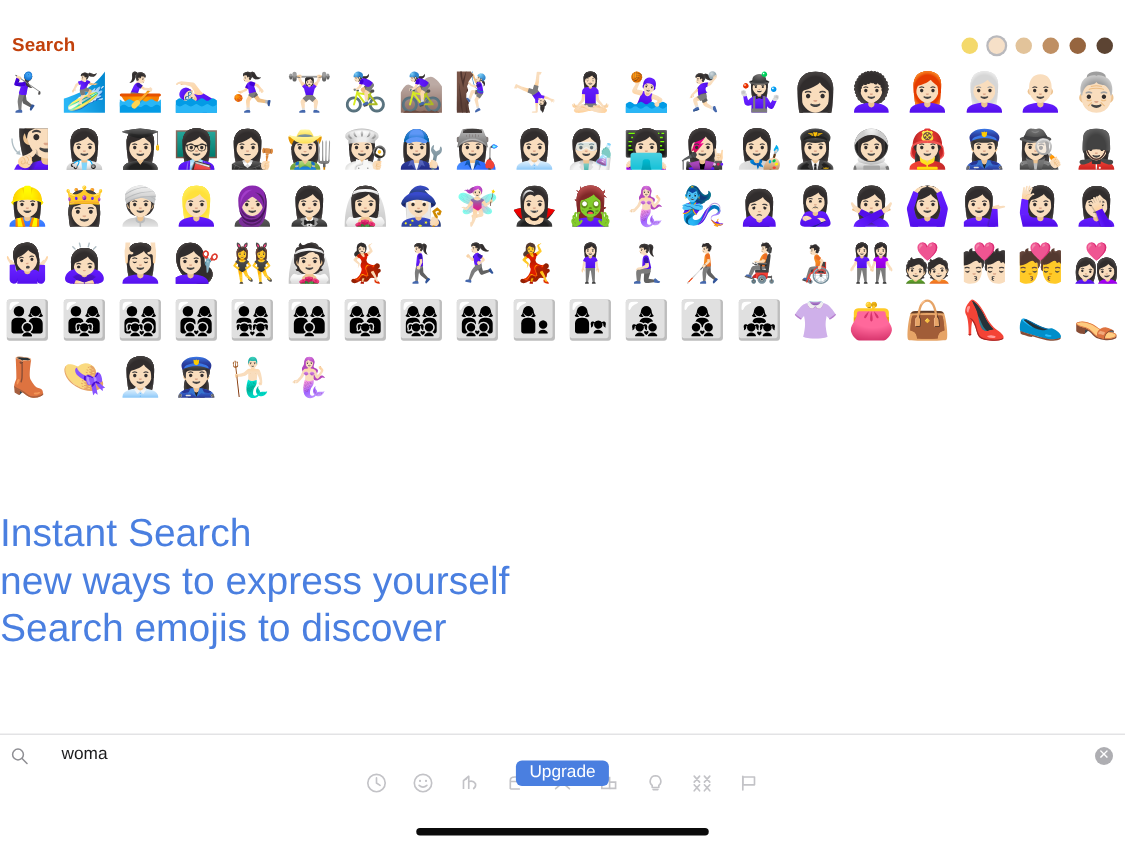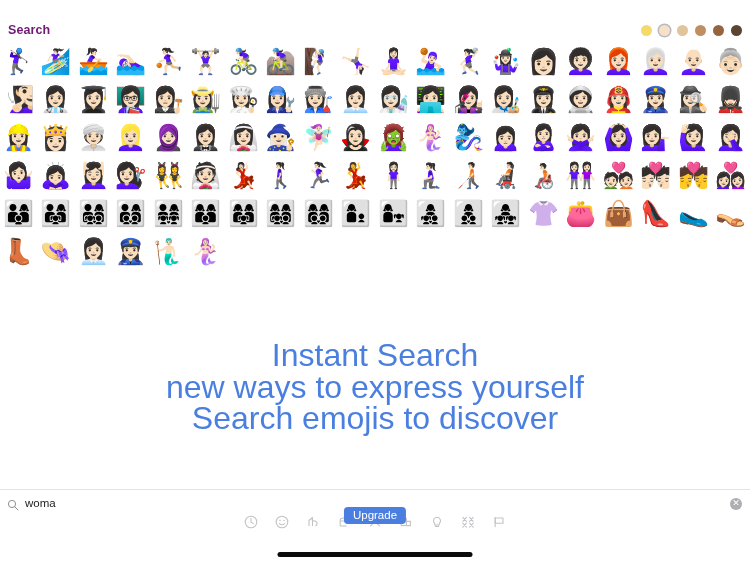--- a/index.html
+++ b/index.html
@@ -17,21 +17,21 @@
 
   
   .header {
     position: absolute; top: 0; left: 0;
     width: 750px; height: 42px;
     display: flex; align-items: center;
     background: #ffffff;
   }
   .header-title {
     position: absolute; left: 8px; top: 23px;
-    font-size: 12.5px; font-weight: bold; color: #701a75;
+    font-size: 12.5px; font-weight: bold; color: #c2410c;
     letter-spacing: 0.1px;
   }
   .skin-tones {
     position: absolute; right: 8px; top: 25px;
     display: flex; gap: 7px; align-items: center;
   }
   .tone-dot {
     width: 11px; height: 11px; border-radius: 50%;
     display: block;
   }
@@ -53,42 +53,41 @@
     font-size: 25px;
     line-height: 1;
     font-family: "DejaVu Sans", sans-serif;
     user-select: none;
   }
 
   
   .promo {
     position: absolute; left: 0; top: 340px;
     width: 750px;
-    text-align: center;
     color: #4a7fe0;
-    font-size: 32px;
+    font-size: 26px;
     line-height: 31.5px;
     font-weight: 400;
   }
   .promo div { white-space: nowrap; }
 
   
   .searchbar {
     position: absolute; left: 0; top: 489px;
     width: 750px; height: 27px;
     background: #ffffff;
     border-top: 1px solid #e3e3e5;
     display: flex; align-items: center;
   }
   .search-icon {
     position: absolute; left: 7px; top: 7px;
     width: 12px; height: 12px;
   }
   .search-value {
-    position: absolute; left: 25px; top: 7px;
+    position: absolute; left: 41px; top: 7px;
     font-size: 11.5px; color: #1c1c1e;
   }
   .clear-btn {
     position: absolute; right: 8px; top: 7.5px;
     width: 12px; height: 12px; border-radius: 50%;
     background: #aeaeb2;
     display: flex; align-items: center; justify-content: center;
     color: #ffffff; font-size: 9px; line-height: 1;
     font-family: "Liberation Sans", sans-serif;
   }

